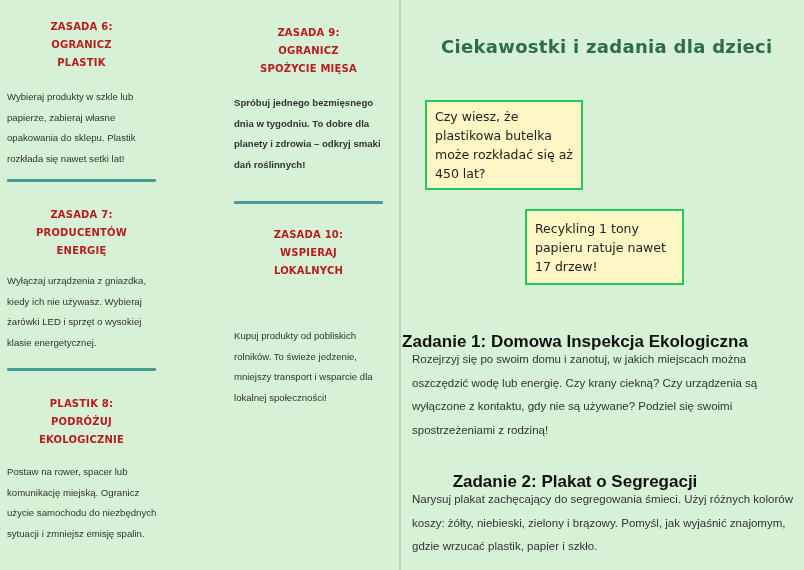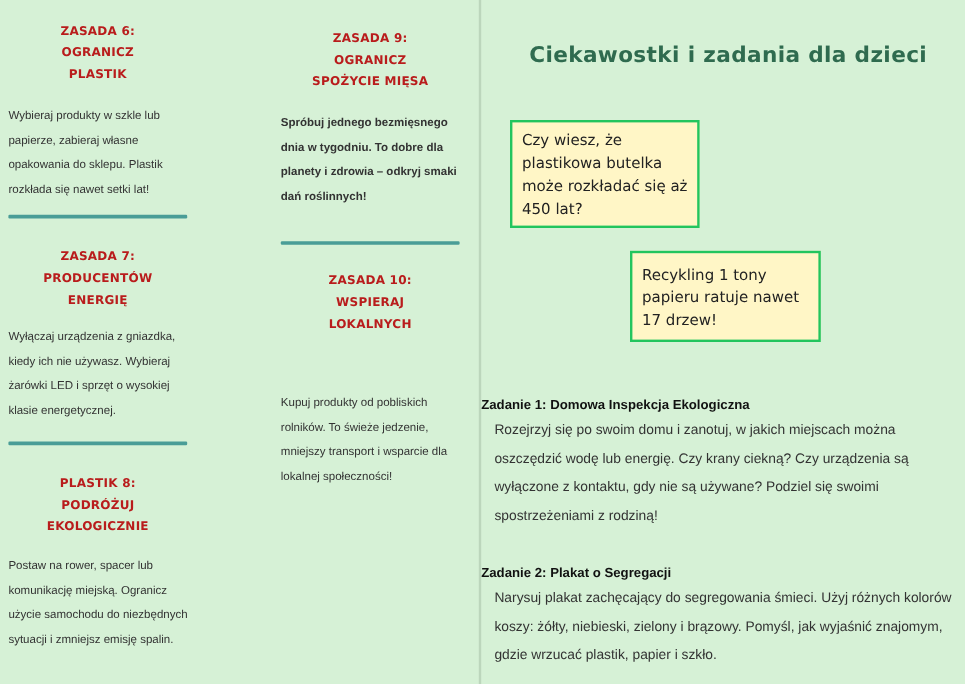--- a/index.html
+++ b/index.html
@@ -92,22 +92,23 @@
       font-family: "DejaVu Sans", sans-serif;
       font-size: 12.5px;
       line-height: 19px;
       color: #222;
       padding: 4px 8px;
     }
     .task-title {
       position: absolute;
       left: 0;
       width: 348px;
+      text-align: center;
       font-weight: bold;
-      font-size: 11px;
+      font-size: 17px;
       color: #111;
       margin: 0;
     }
     .task-text {
       position: absolute;
       left: 11px;
       width: 385px;
       font-size: 11.5px;
       line-height: 23.5px;
       color: #333;

